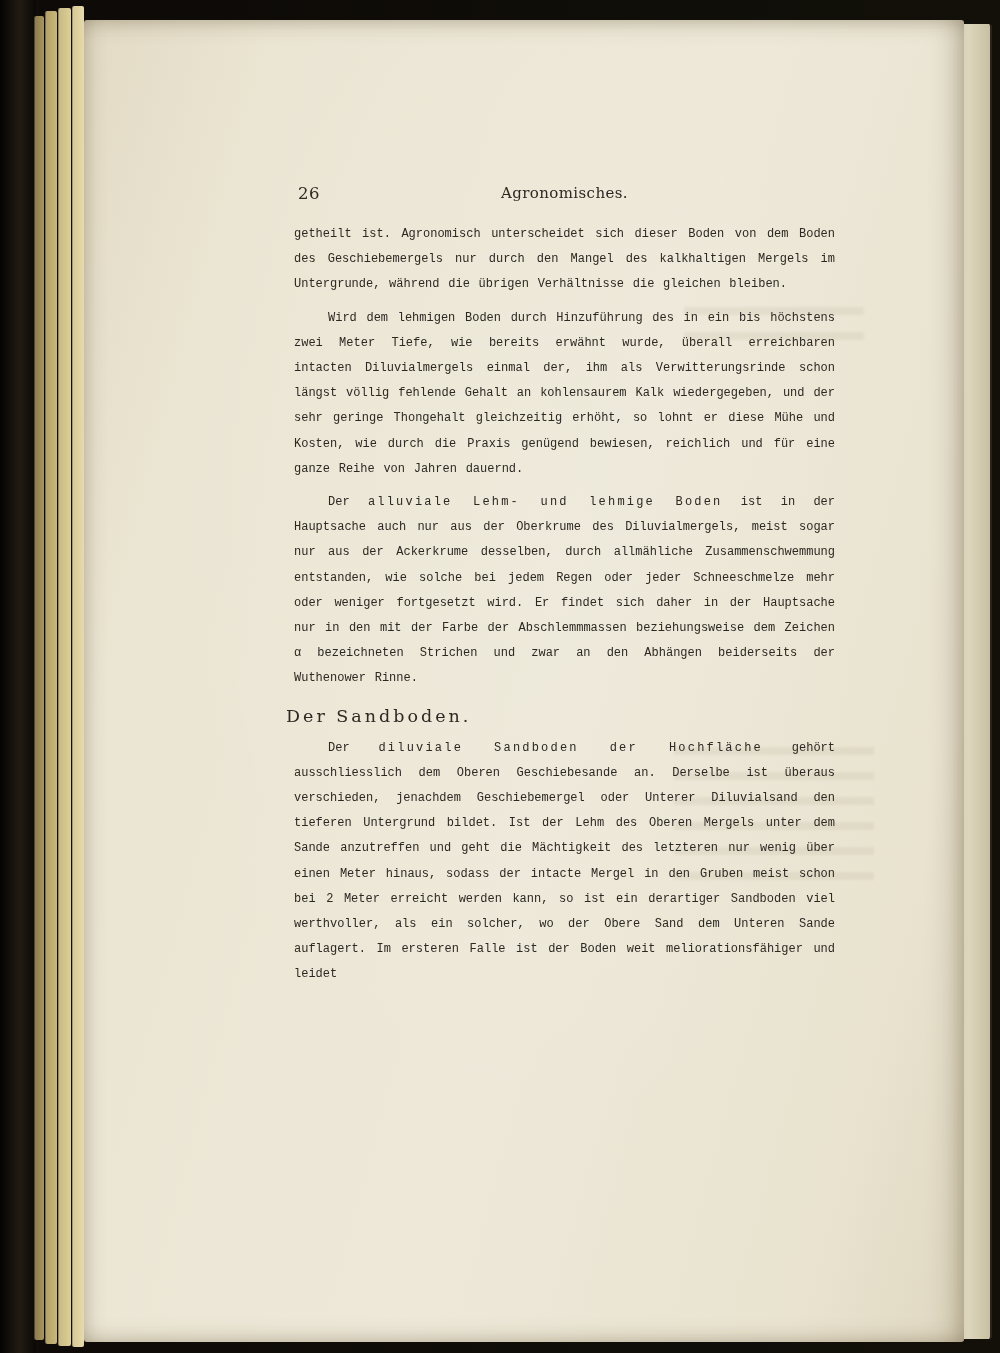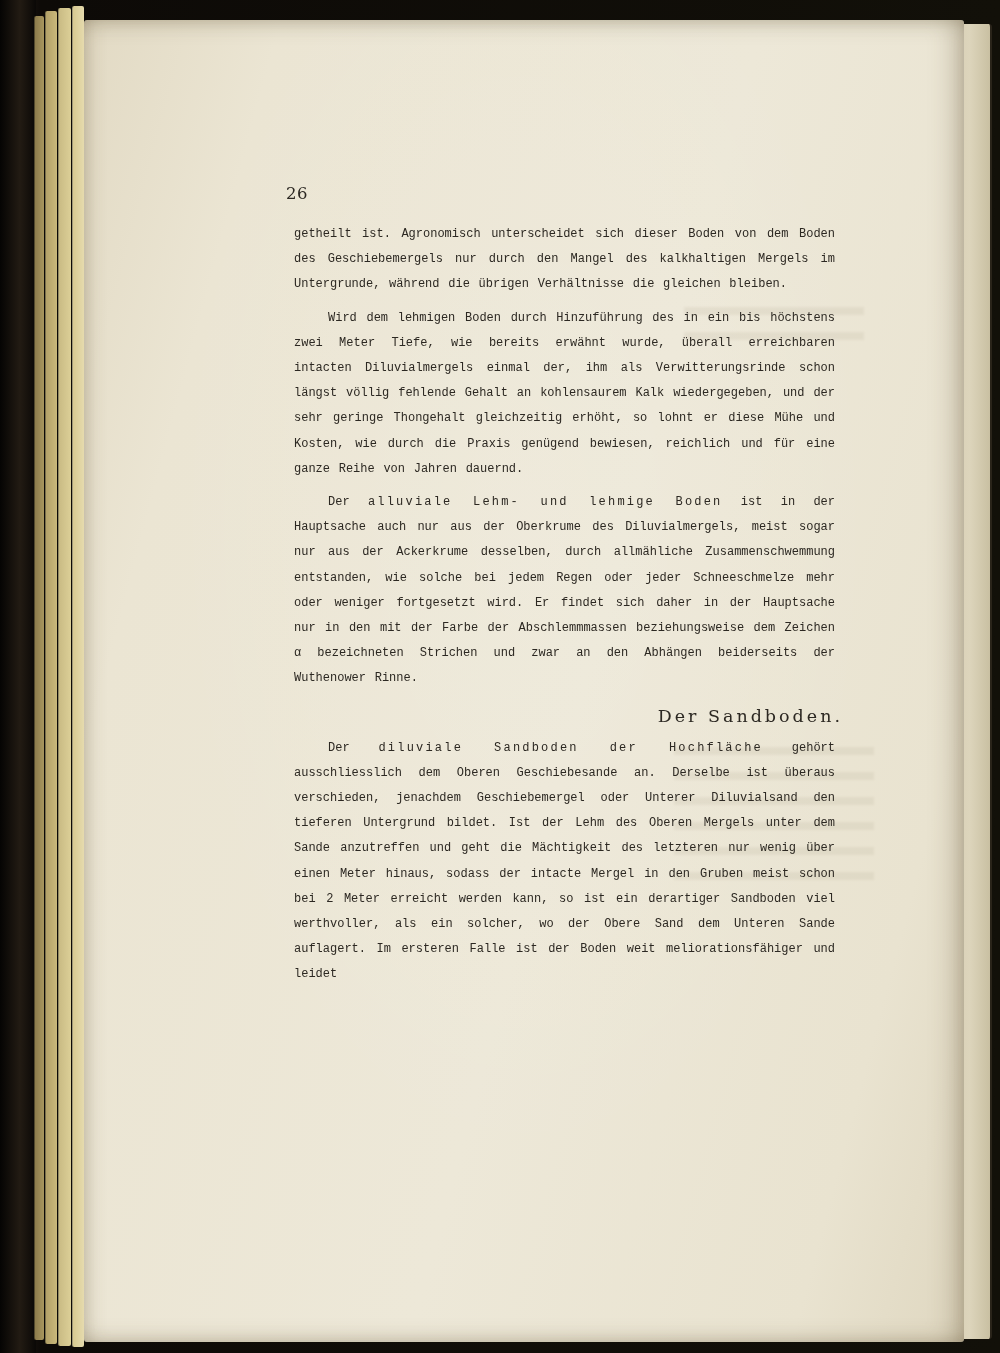--- a/index.html
+++ b/index.html
@@ -78,21 +78,21 @@
     width: 557px;
     color: #2c2822;
   }
   .header-row {
     position: relative;
     height: 22px;
     margin-bottom: 16px;
   }
   .page-num {
     position: absolute;
-    left: 0; top: 0;
+    left: 12px; top: 0;
     font-size: 16.5px;
     letter-spacing: 0.5px;
   }
   .running-title {
     display: block;
     text-align: center;
     font-size: 15px;
     letter-spacing: 0.4px;
   }
 
@@ -106,21 +106,21 @@
     font-family: Liberation Mono, monospace;
   }
   .text-block p.noindent { text-indent: 0; }
 
   .sperr { letter-spacing: 2.2px; }
 
   .section-heading {
     margin: 14px 0 10px 0;
     font-size: 17.5px;
     font-weight: normal;
-    text-align: right;
+    text-align: left;
     letter-spacing: 3px;
   }
 </style>
 </head>
 <body>
 
 <div class="scene">
 
   <div class="spine"></div>
 
@@ -133,20 +133,21 @@
 
   <div class="page">
 
     <div class="ghost ghost-1"></div>
     <div class="ghost ghost-2"></div>
 
     <div class="text-block">
 
       <div class="header-row">
         <span class="page-num">26</span>
+        <span class="running-title">Agronomisches.</span>
       </div>
 
       <p class="noindent">getheilt ist.  Agronomisch unterscheidet sich dieser Boden von dem Boden des Geschiebemergels nur durch den Mangel des kalkhaltigen Mergels im Untergrunde, während die übrigen Verhältnisse die gleichen bleiben.</p>
 
       <p>Wird dem lehmigen Boden durch Hinzuführung des in ein bis höchstens zwei Meter Tiefe, wie bereits erwähnt wurde, überall erreichbaren intacten Diluvialmergels einmal der, ihm als Verwitterungsrinde schon längst völlig fehlende Gehalt an kohlensaurem Kalk wiedergegeben, und der sehr geringe Thongehalt gleichzeitig erhöht, so lohnt er diese Mühe und Kosten, wie durch die Praxis genügend bewiesen, reichlich und für eine ganze Reihe von Jahren dauernd.</p>
 
       <p><span>Der </span><span class="sperr">alluviale Lehm- und lehmige Boden</span><span> ist in der Hauptsache auch nur aus der Oberkrume des Diluvialmergels, meist sogar nur aus der Ackerkrume desselben, durch allmähliche Zusammenschwemmung entstanden, wie solche bei jedem Regen oder jeder Schneeschmelze mehr oder weniger fortgesetzt wird.  Er findet sich daher in der Hauptsache nur in den mit der Farbe der Abschlemmmassen beziehungsweise dem Zeichen α bezeichneten Strichen und zwar an den Abhängen beiderseits der Wuthenower Rinne.</span></p>
 
       <h3 class="section-heading">Der Sandboden.</h3>
 

